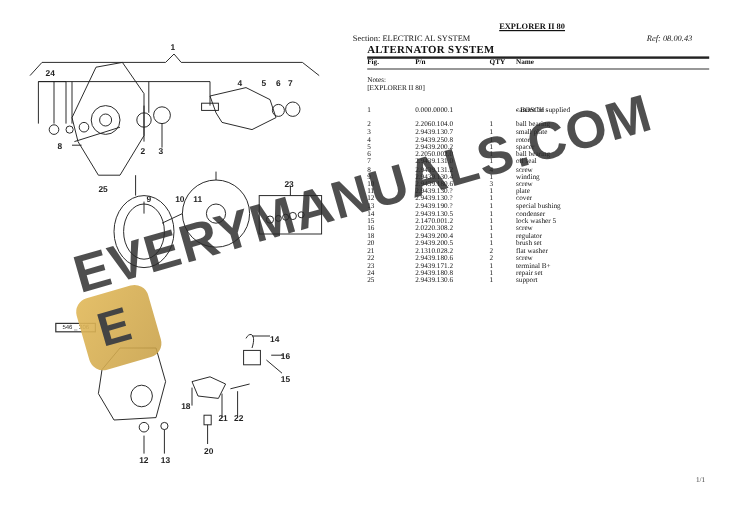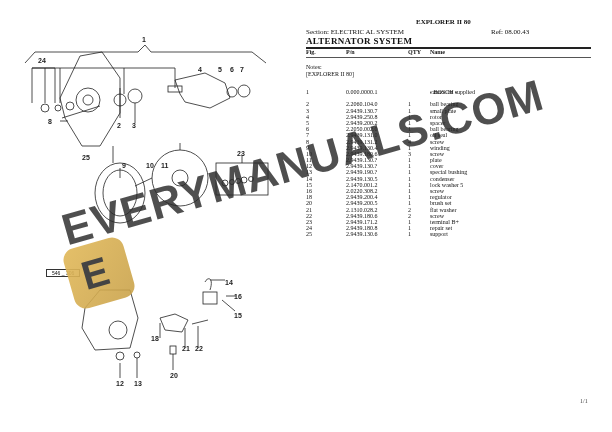--- a/index.html
+++ b/index.html
@@ -4,23 +4,23 @@
   <style>
     html, body { margin: 0; padding: 0; }
     body {
       width: 612px; height: 432px; background: #ffffff; position: relative; overflow: hidden;
       font-family: "Liberation Serif", serif; color: #111;
     }
     .diagram { position: absolute; left: 20px; top: 28px; width: 282px; height: 372px; }
     .diagram svg { width: 100%; height: 100%; }
     .diagram text { font-family: "Liberation Sans", sans-serif; font-size: 7px; font-weight: bold; fill: #222; }
 
-    .header-model { position: absolute; left: 416px; top: 18px; font-size: 7px; font-weight: bold; }
-    .section { position: absolute; left: 306px; top: 28px; font-size: 7px; }
-    .ref { position: absolute; left: 491px; top: 28px; font-size: 7px; }
+    .header-model { position: absolute; left: 416px; top: 18px; font-size: 7px; font-weight: bold; text-decoration: underline; }
+    .section { position: absolute; left: 294px; top: 28px; font-size: 7px; }
+    .ref { position: absolute; left: 539px; top: 28px; font-size: 7px; font-style: italic; }
     .title { position: absolute; left: 306px; top: 36px; font-size: 9px; font-weight: bold; letter-spacing: 0.3px; }
     .rule-top { position: absolute; left: 306px; top: 47px; width: 285px; height: 2px; background: #222; }
     .colhead { position: absolute; top: 49px; font-size: 6px; font-weight: bold; }
     .rule-bot { position: absolute; left: 306px; top: 57px; width: 285px; height: 1px; background: #555; }
     .notes { position: absolute; left: 306px; top: 64px; font-size: 6px; line-height: 7px; }
 
     .rows { position: absolute; left: 306px; top: 89px; width: 290px; }
     .row { position: relative; height: 6.2px; font-size: 6px; line-height: 6.2px; white-space: nowrap; }
     .row span { position: absolute; top: 0; }
     .c-fig { left: 0; }

